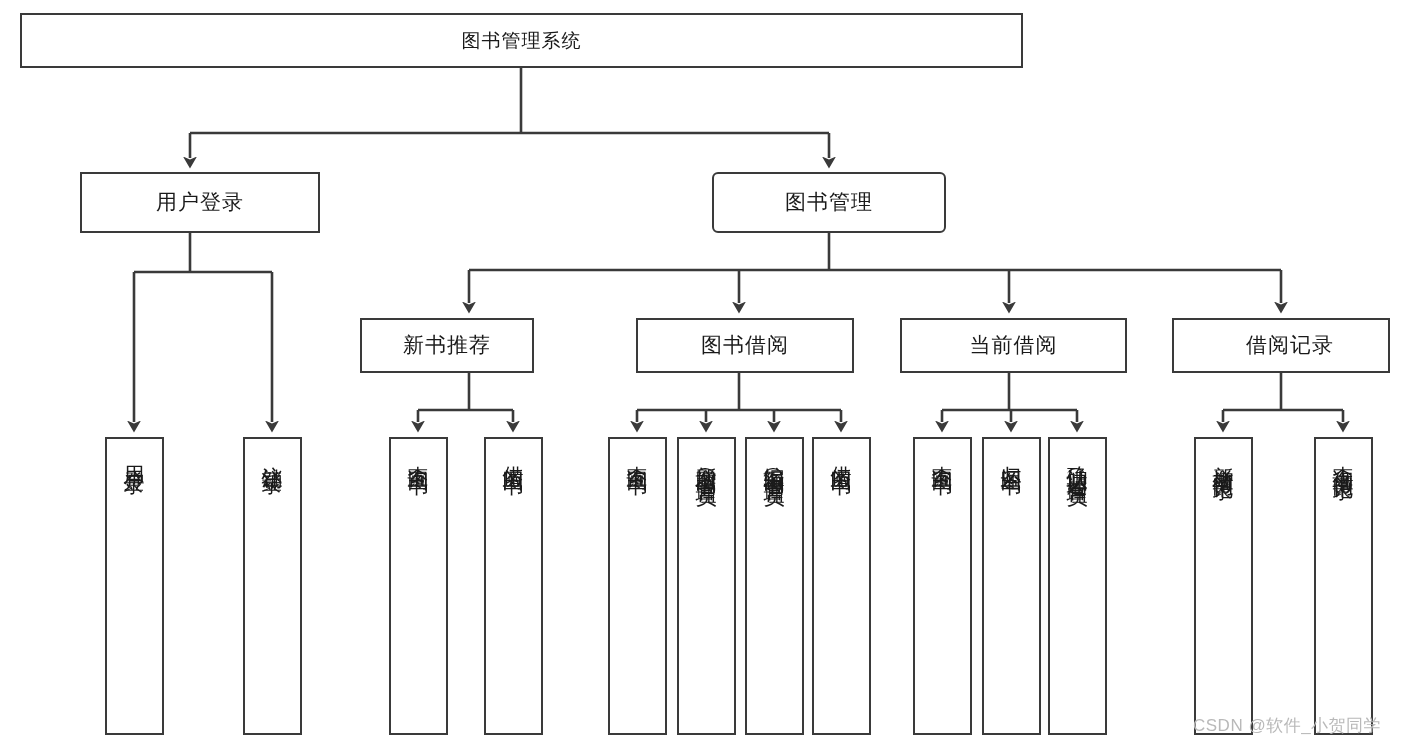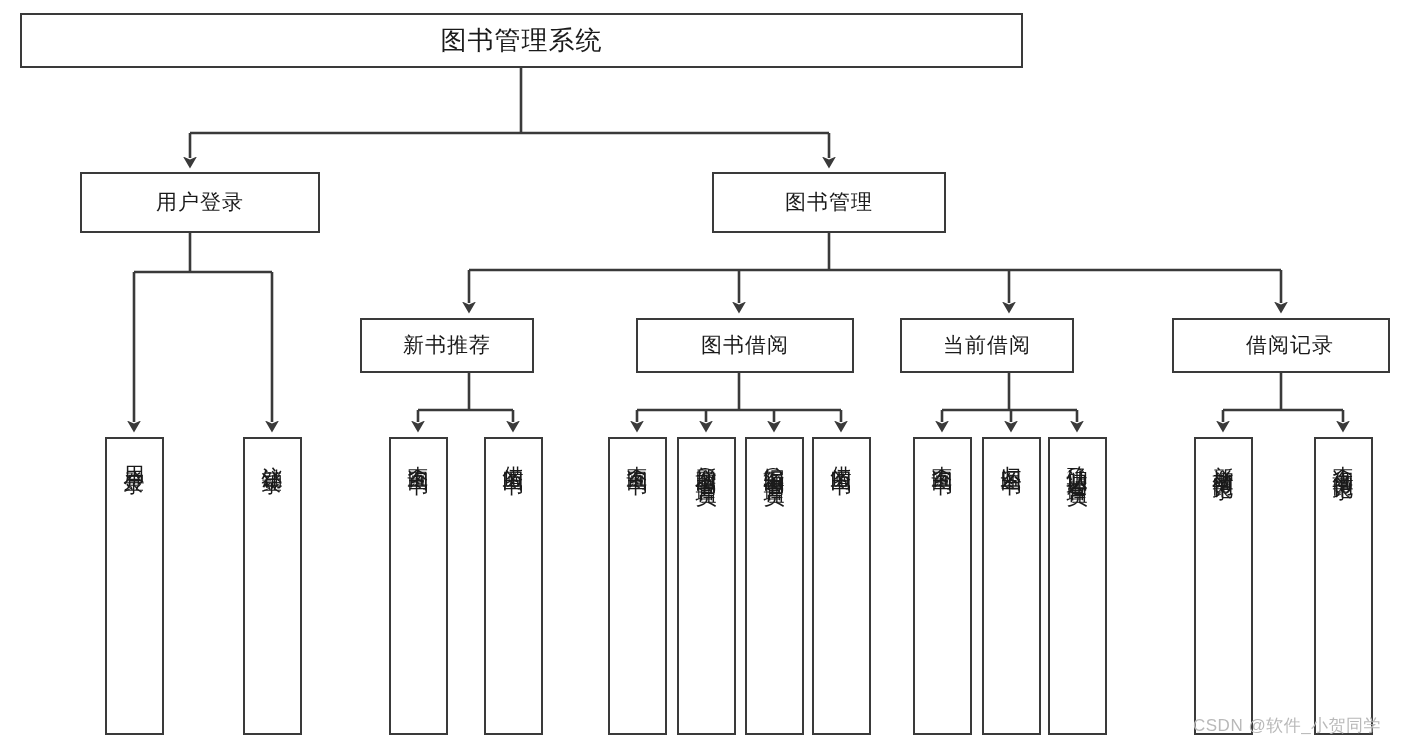--- a/index.html
+++ b/index.html
@@ -42,21 +42,21 @@
     color: #1a1a1a;
     text-align: center;
     line-height: 1.15;
     white-space: nowrap;
   }
   .node.horizontal .label {
     font-size: 21px;
     letter-spacing: 1px;
   }
   .node.root .label {
-    font-size: 26px;
+    font-size: 19px;
     letter-spacing: 1px;
   }
   .node.vertical {
     align-items: flex-start;
     justify-content: center;
     padding-top: 10px;
   }
   .node.vertical .label {
     writing-mode: vertical-rl;
     text-orientation: upright;
@@ -129,31 +129,31 @@
     </g>
   </svg>
 
   <div class="node root horizontal" style="left:20px; top:13px; width:1003px; height:55px;">
     <span class="label">图书管理系统</span>
   </div>
 
   <div class="node horizontal" style="left:80px; top:172px; width:240px; height:61px;">
     <span class="label">用户登录</span>
   </div>
-  <div class="node horizontal" style="left:712px; top:172px; width:234px; height:61px;">
+  <div class="node horizontal" style="left:712px; top:172px; width:234px; height:61px;border-radius:6px;">
     <span class="label">图书管理</span>
   </div>
 
   <div class="node horizontal" style="left:360px; top:318px; width:174px; height:55px;">
     <span class="label">新书推荐</span>
   </div>
   <div class="node horizontal" style="left:636px; top:318px; width:218px; height:55px;">
     <span class="label">图书借阅</span>
   </div>
-  <div class="node horizontal" style="left:900px; top:318px; width:174px; height:55px;">
+  <div class="node horizontal" style="left:900px; top:318px; width:227px; height:55px;">
     <span class="label">当前借阅</span>
   </div>
   <div class="node horizontal" style="left:1172px; top:318px; width:218px; height:55px;padding-left:18px;">
     <span class="label">借阅记录</span>
   </div>
 
   <div class="node vertical" style="left:105px; top:437px; width:59px; height:298px;">
     <span class="label">用户登录</span>
   </div>
   <div class="node vertical" style="left:243px; top:437px; width:59px; height:298px;">

